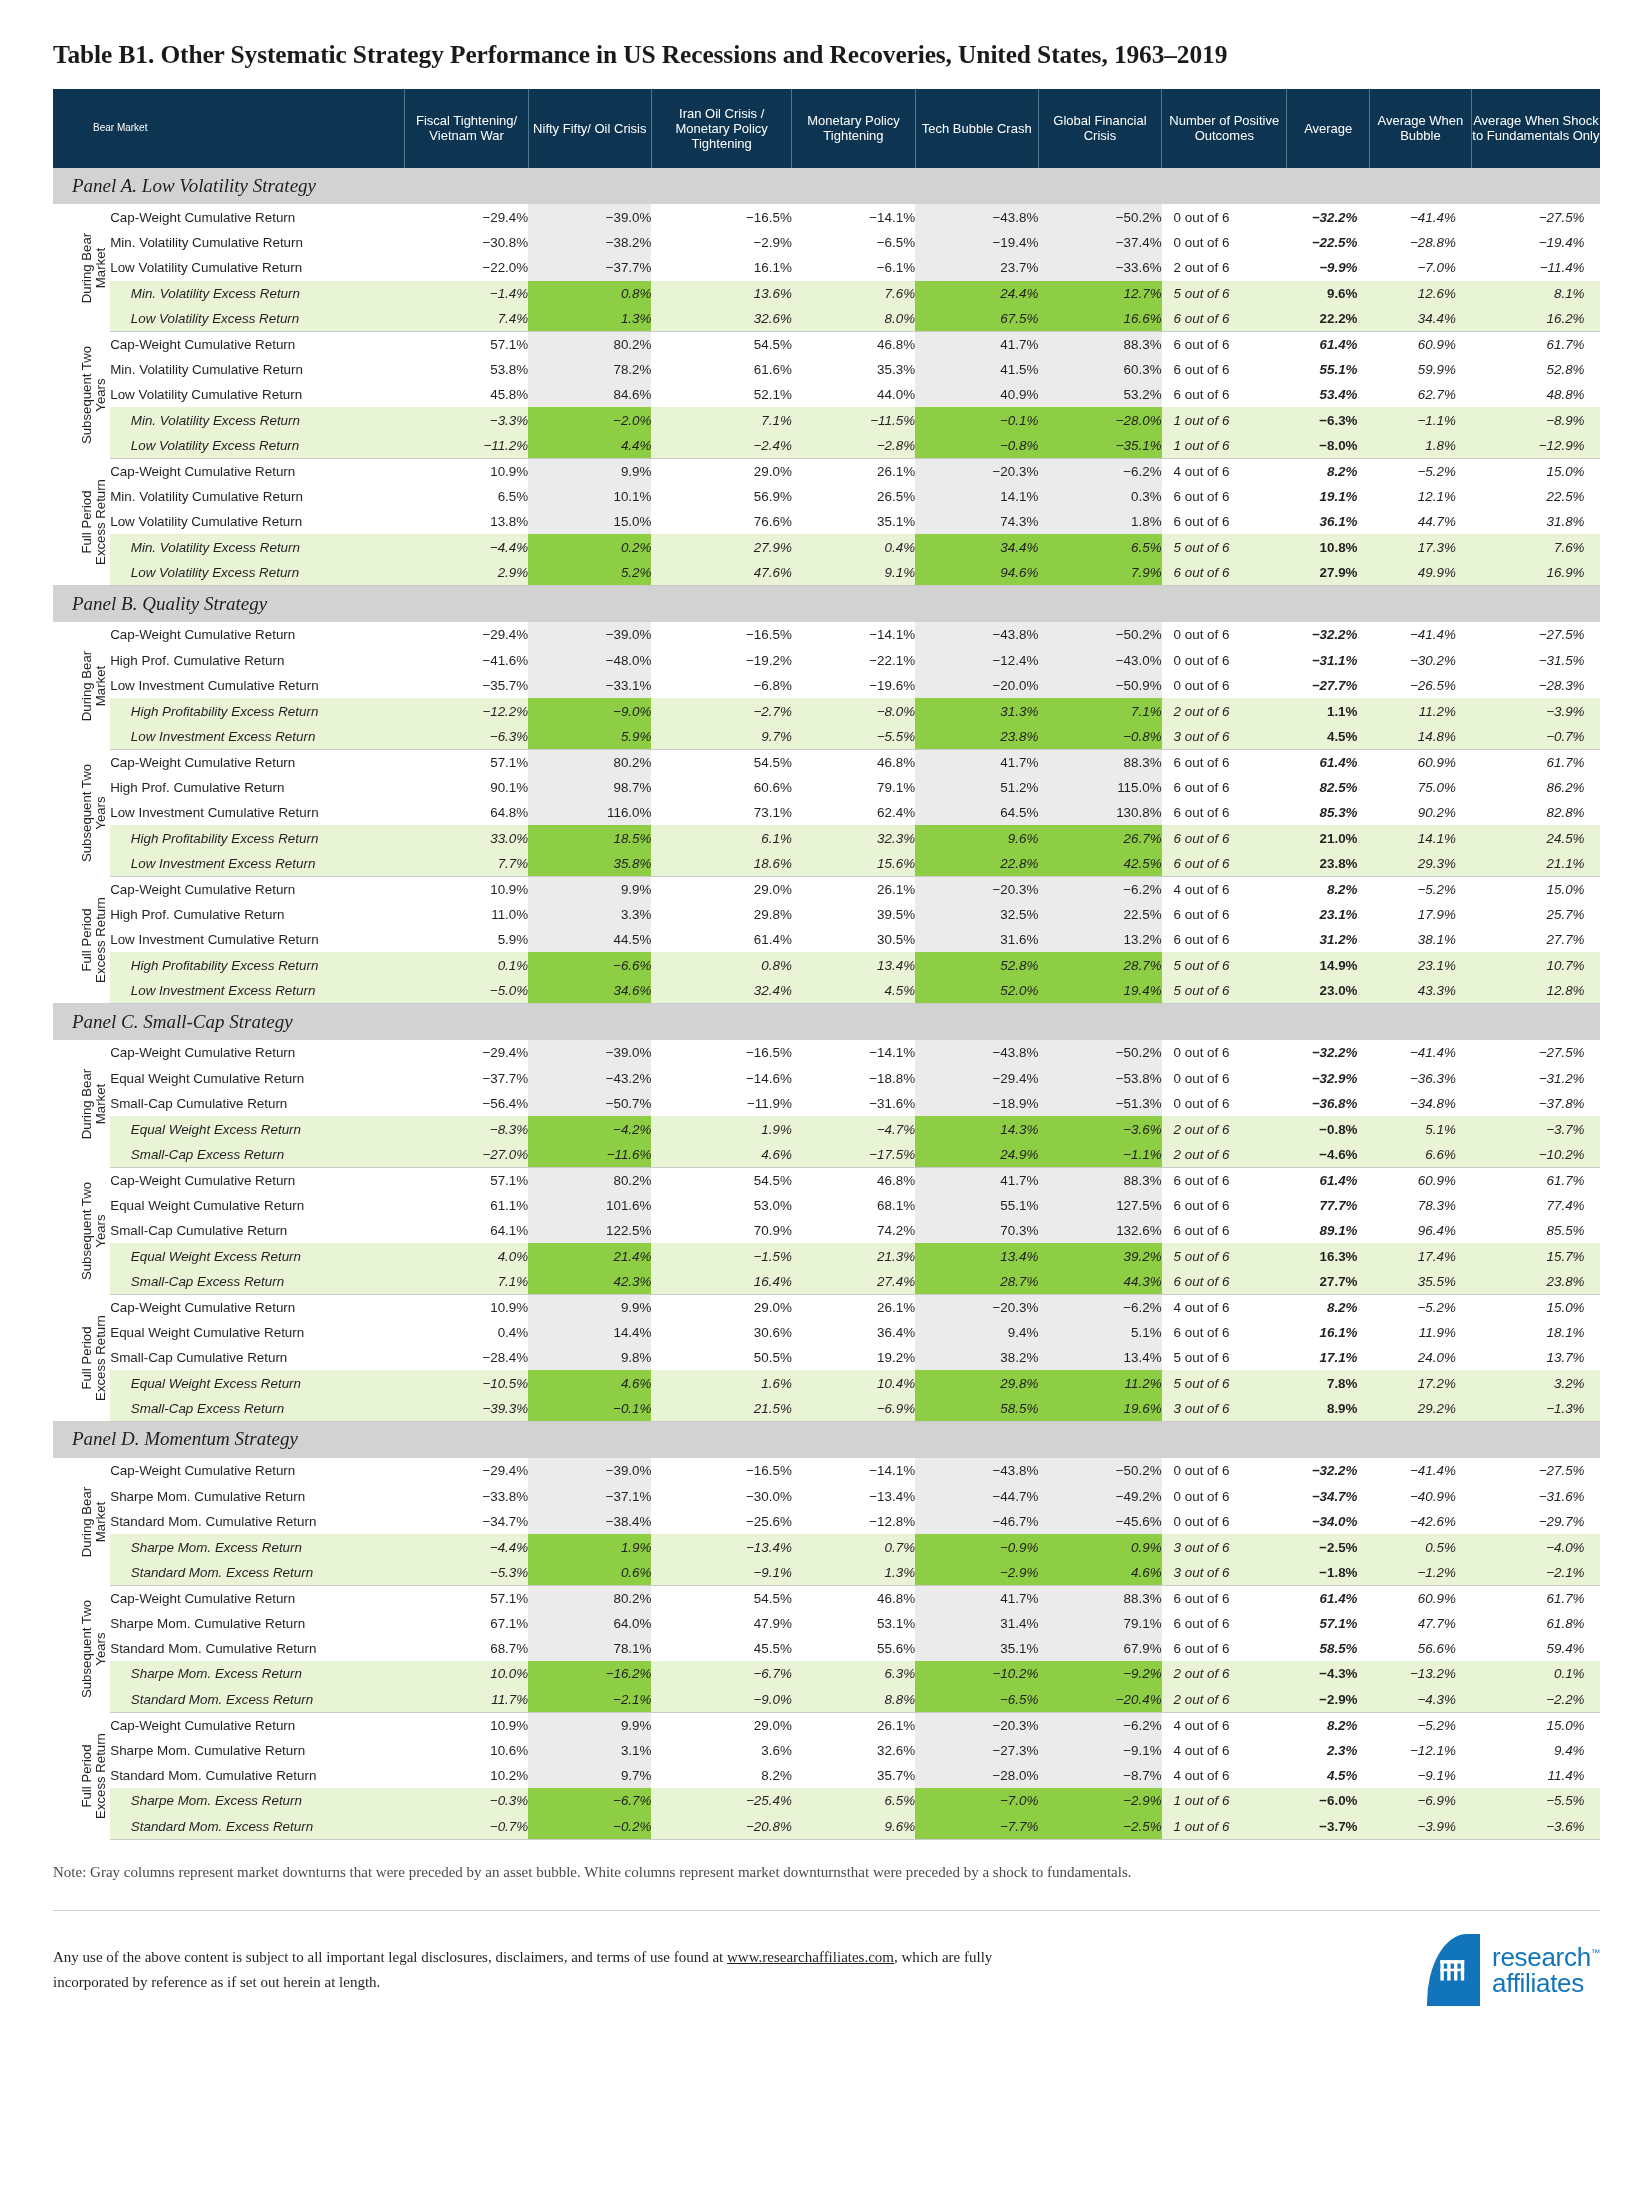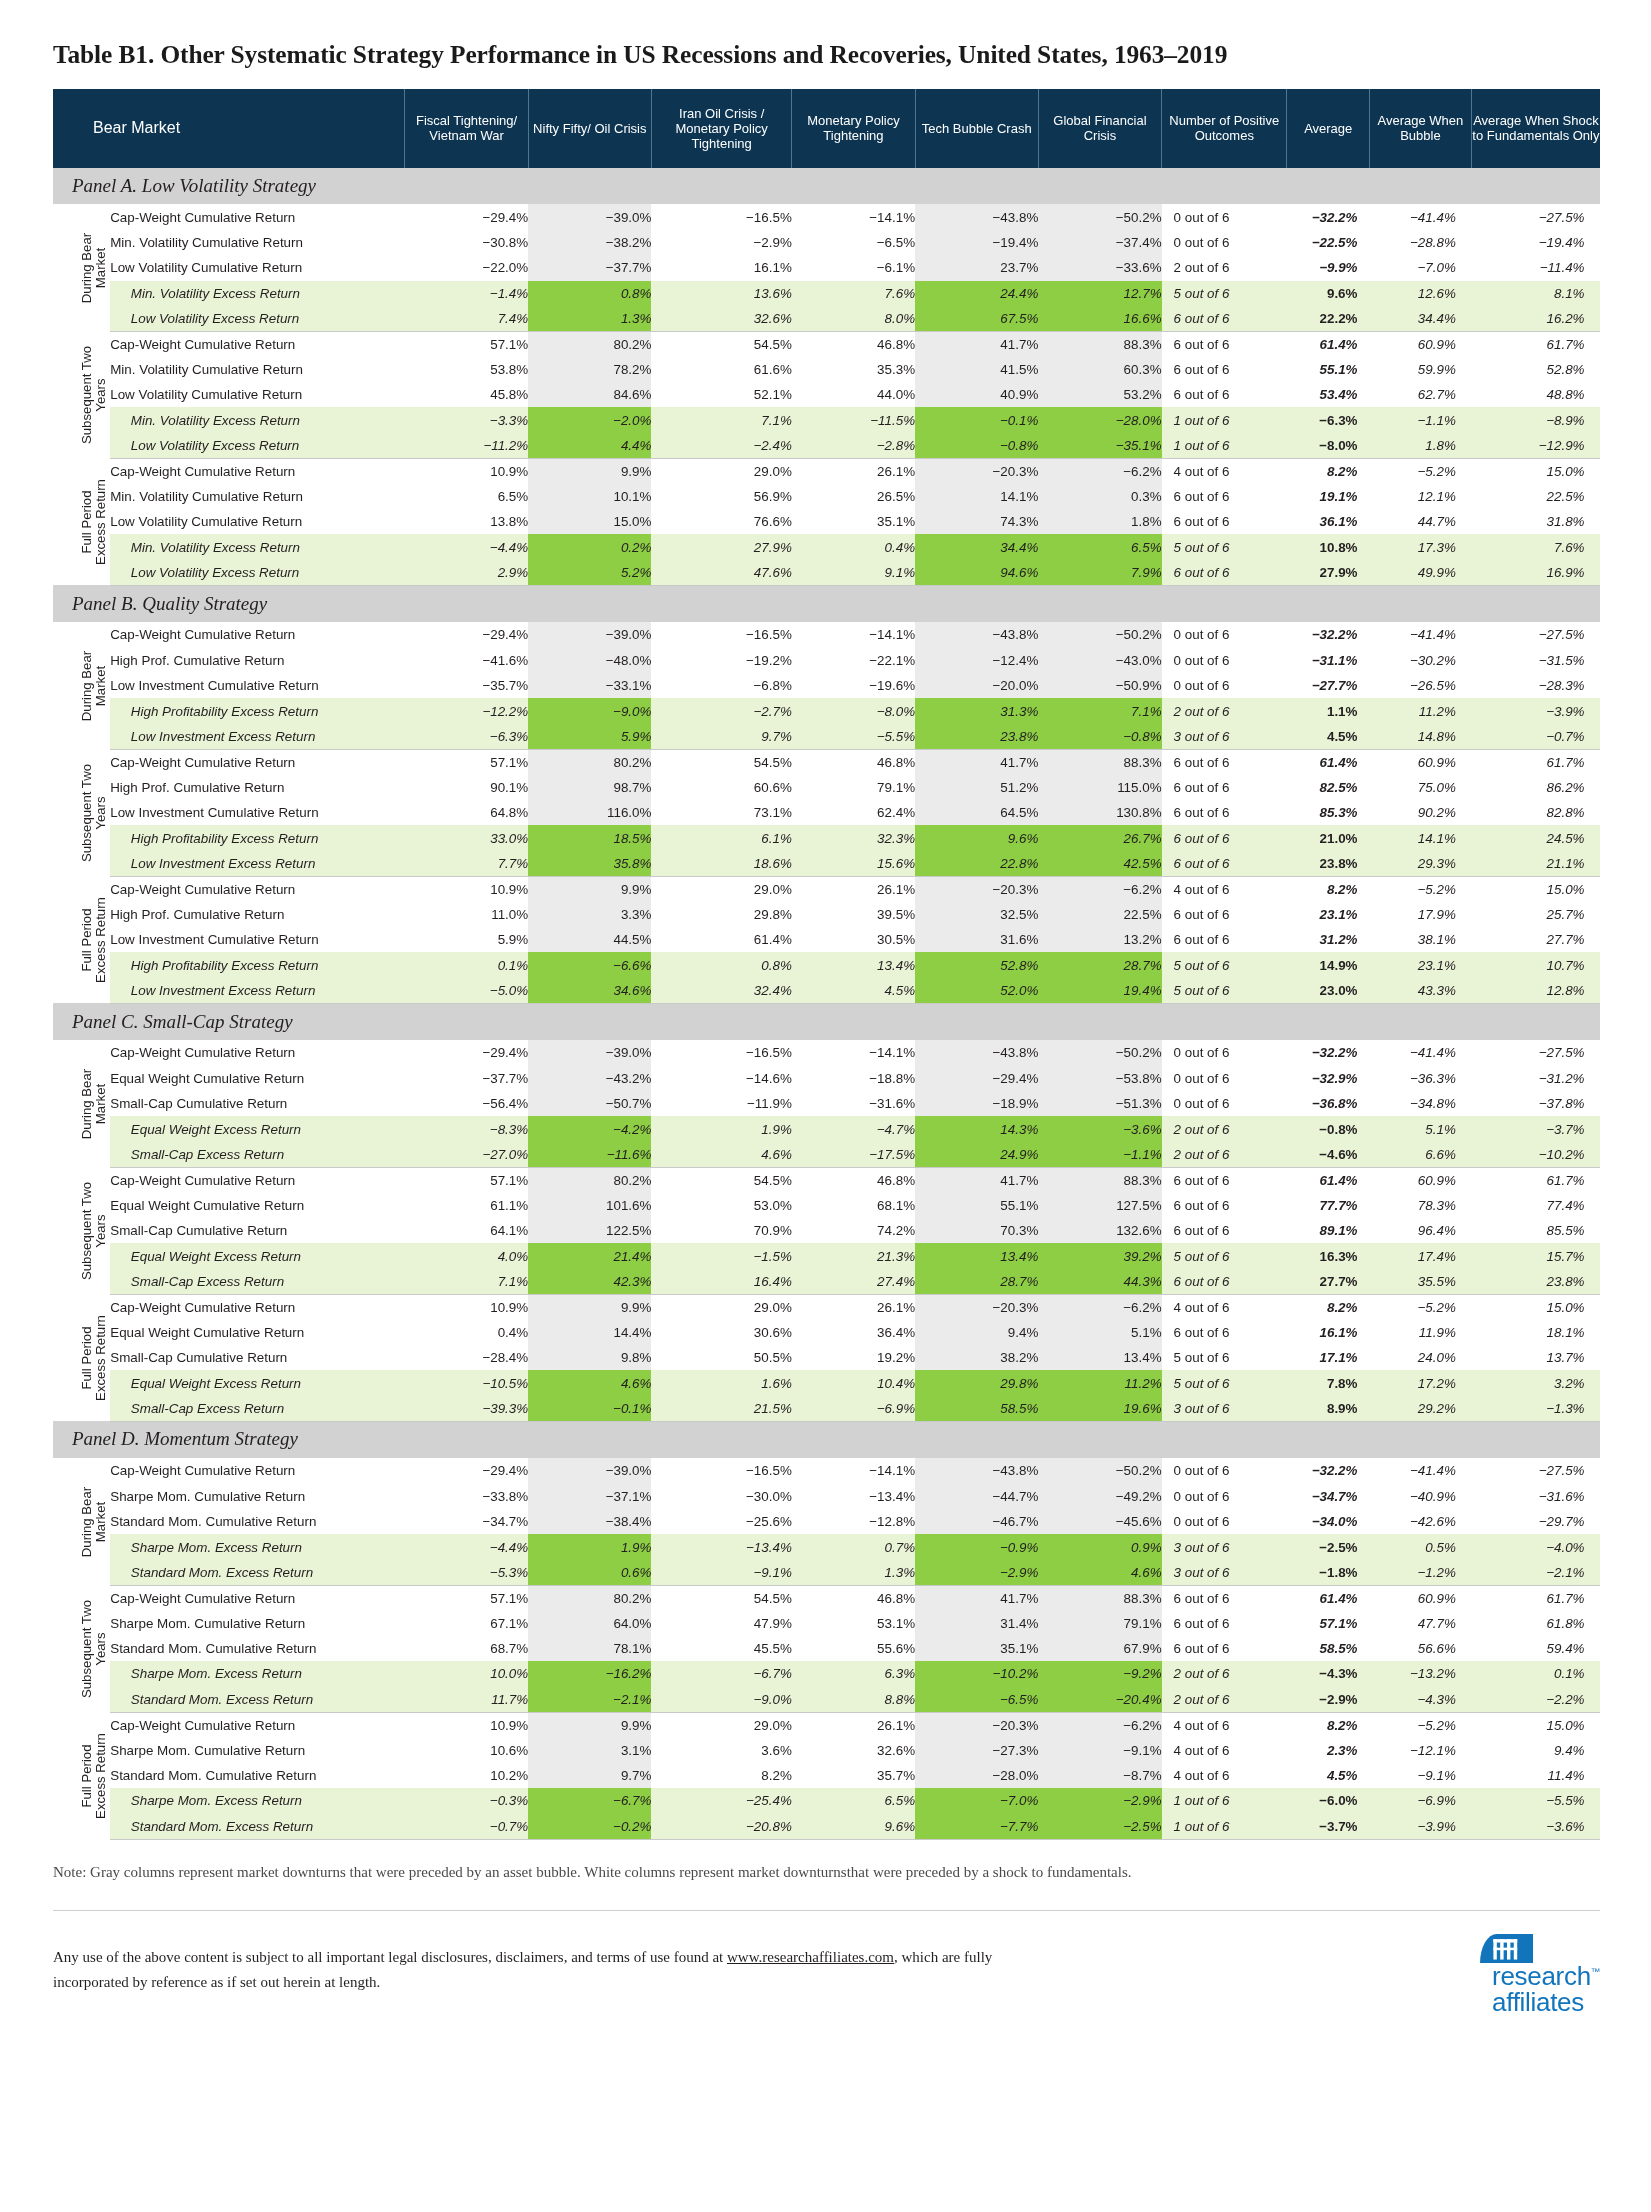--- a/index.html
+++ b/index.html
@@ -45,21 +45,21 @@
     line-height: 1.16;
     text-align: center;
     padding: 6px 3.4px 6.9px 3.4px;
     vertical-align: middle;
     border-right: 0.9px solid #4d7691;
     height: 79px;
   }
   thead th.h-bear {
     text-align: left;
     padding-left: 40px;
-    font-size: 16px;
+    font-size: 10px;
   }
   thead th:last-child { border-right: none; }
 
   
   col.c-rail   { width: 22.4px; }
   col.c-rail2  { width: 31px; }
   col.c-label  { width: 275px; }
   col.c-data   { width: 115px; }
   col.c-data-w { width: 131px; }
   col.c-npo    { width: 117px; }
@@ -167,21 +167,20 @@
   }
   .disclaimer a {
     color: #231f20;
     text-decoration: underline;
     text-align: center;
   }
   .logo {
     display: flex;
     align-items: stretch;
     height: 72px;
-    flex-direction: column;
   }
   .logo-mark {
     width: 53px;
     background: #1275bc;
     border-top-left-radius: 40px 69px;
     border-bottom-left-radius 0;
     position: relative;
     display: flex;
     align-items: center;
     justify-content: center;

